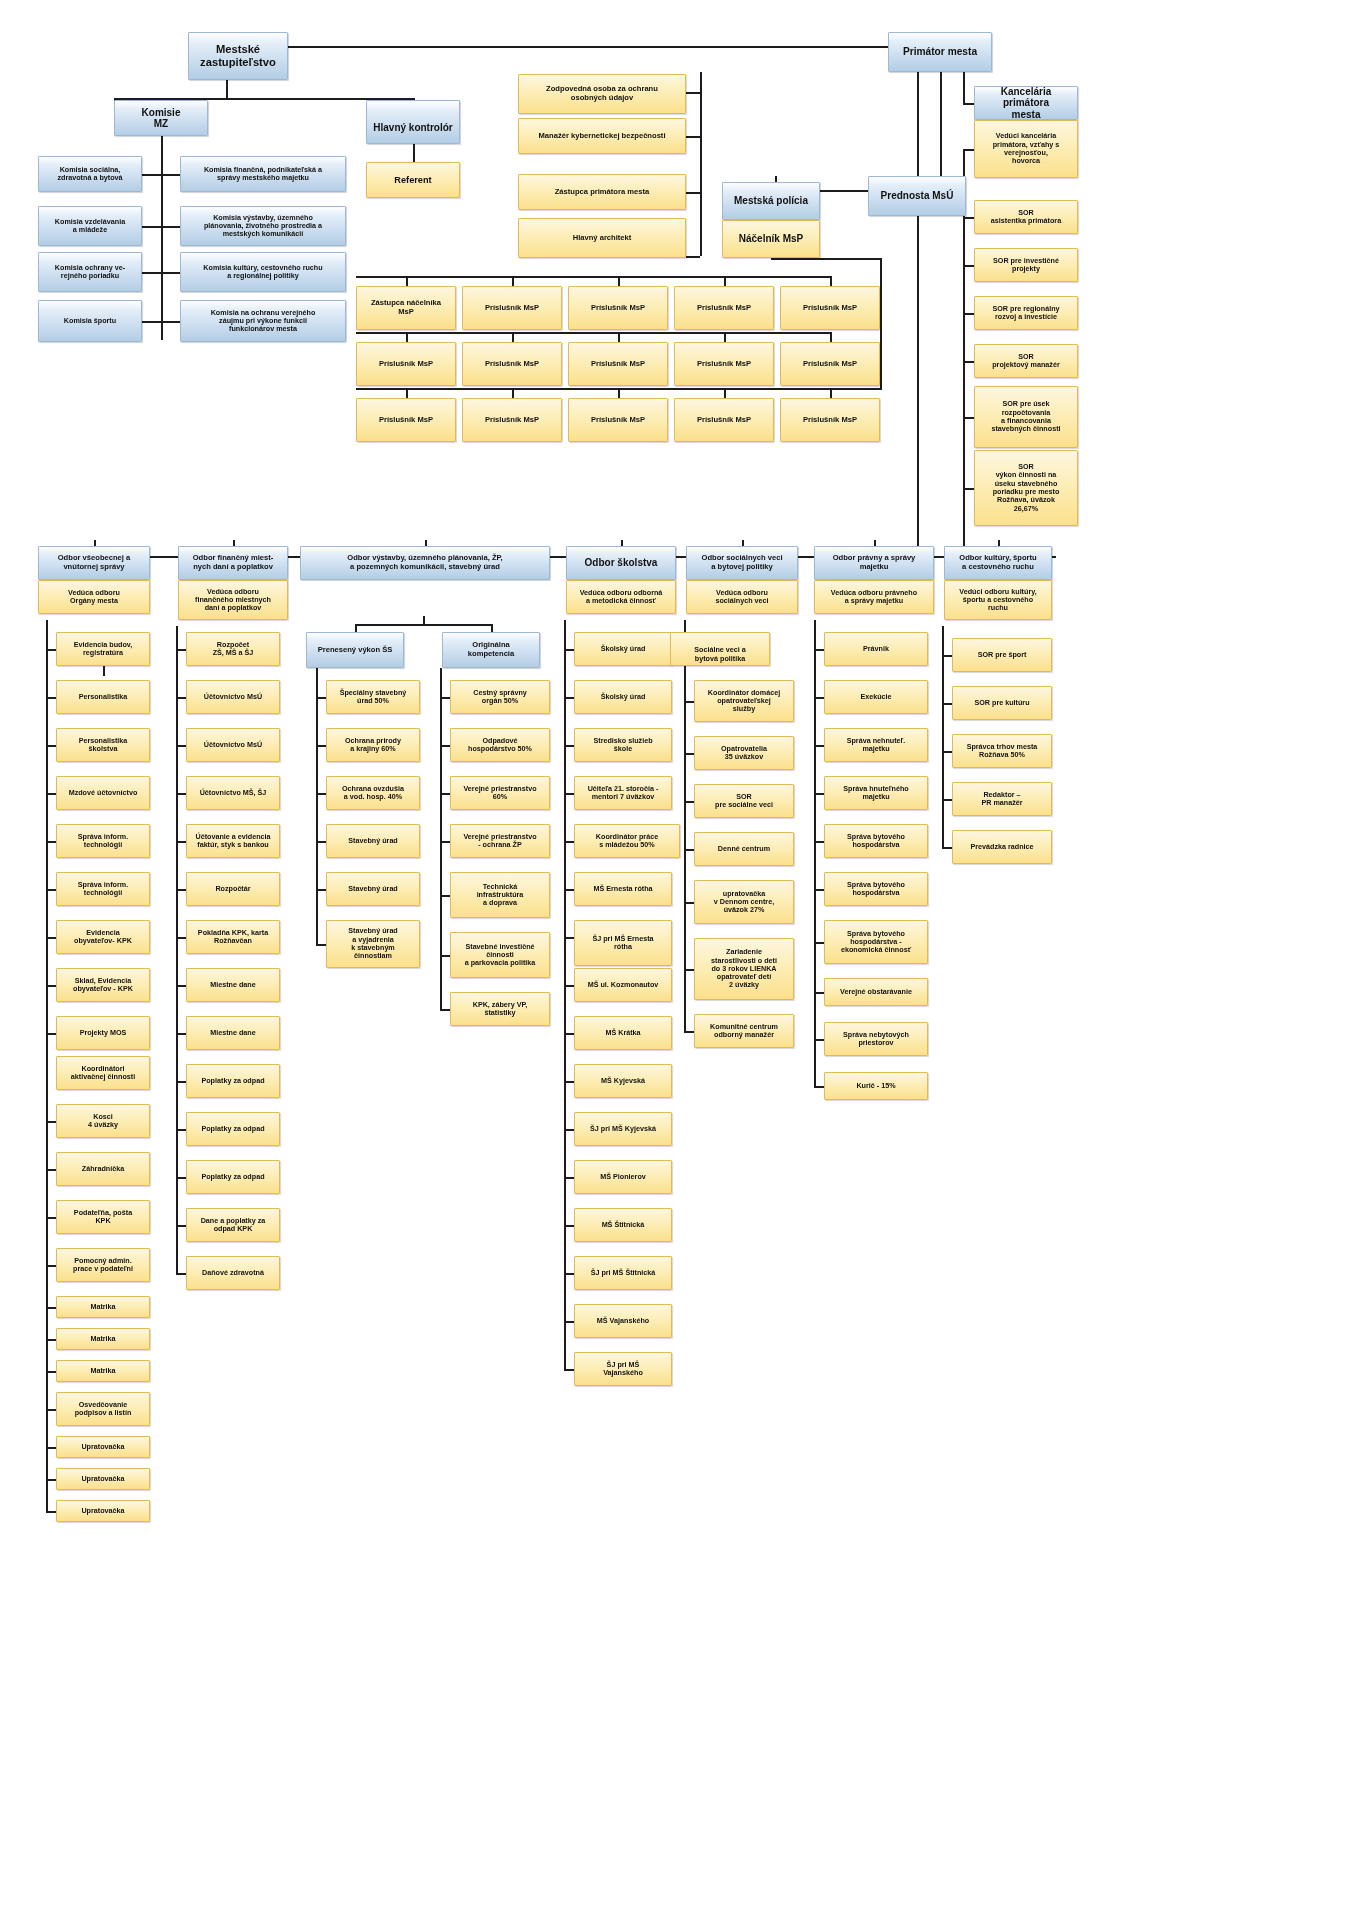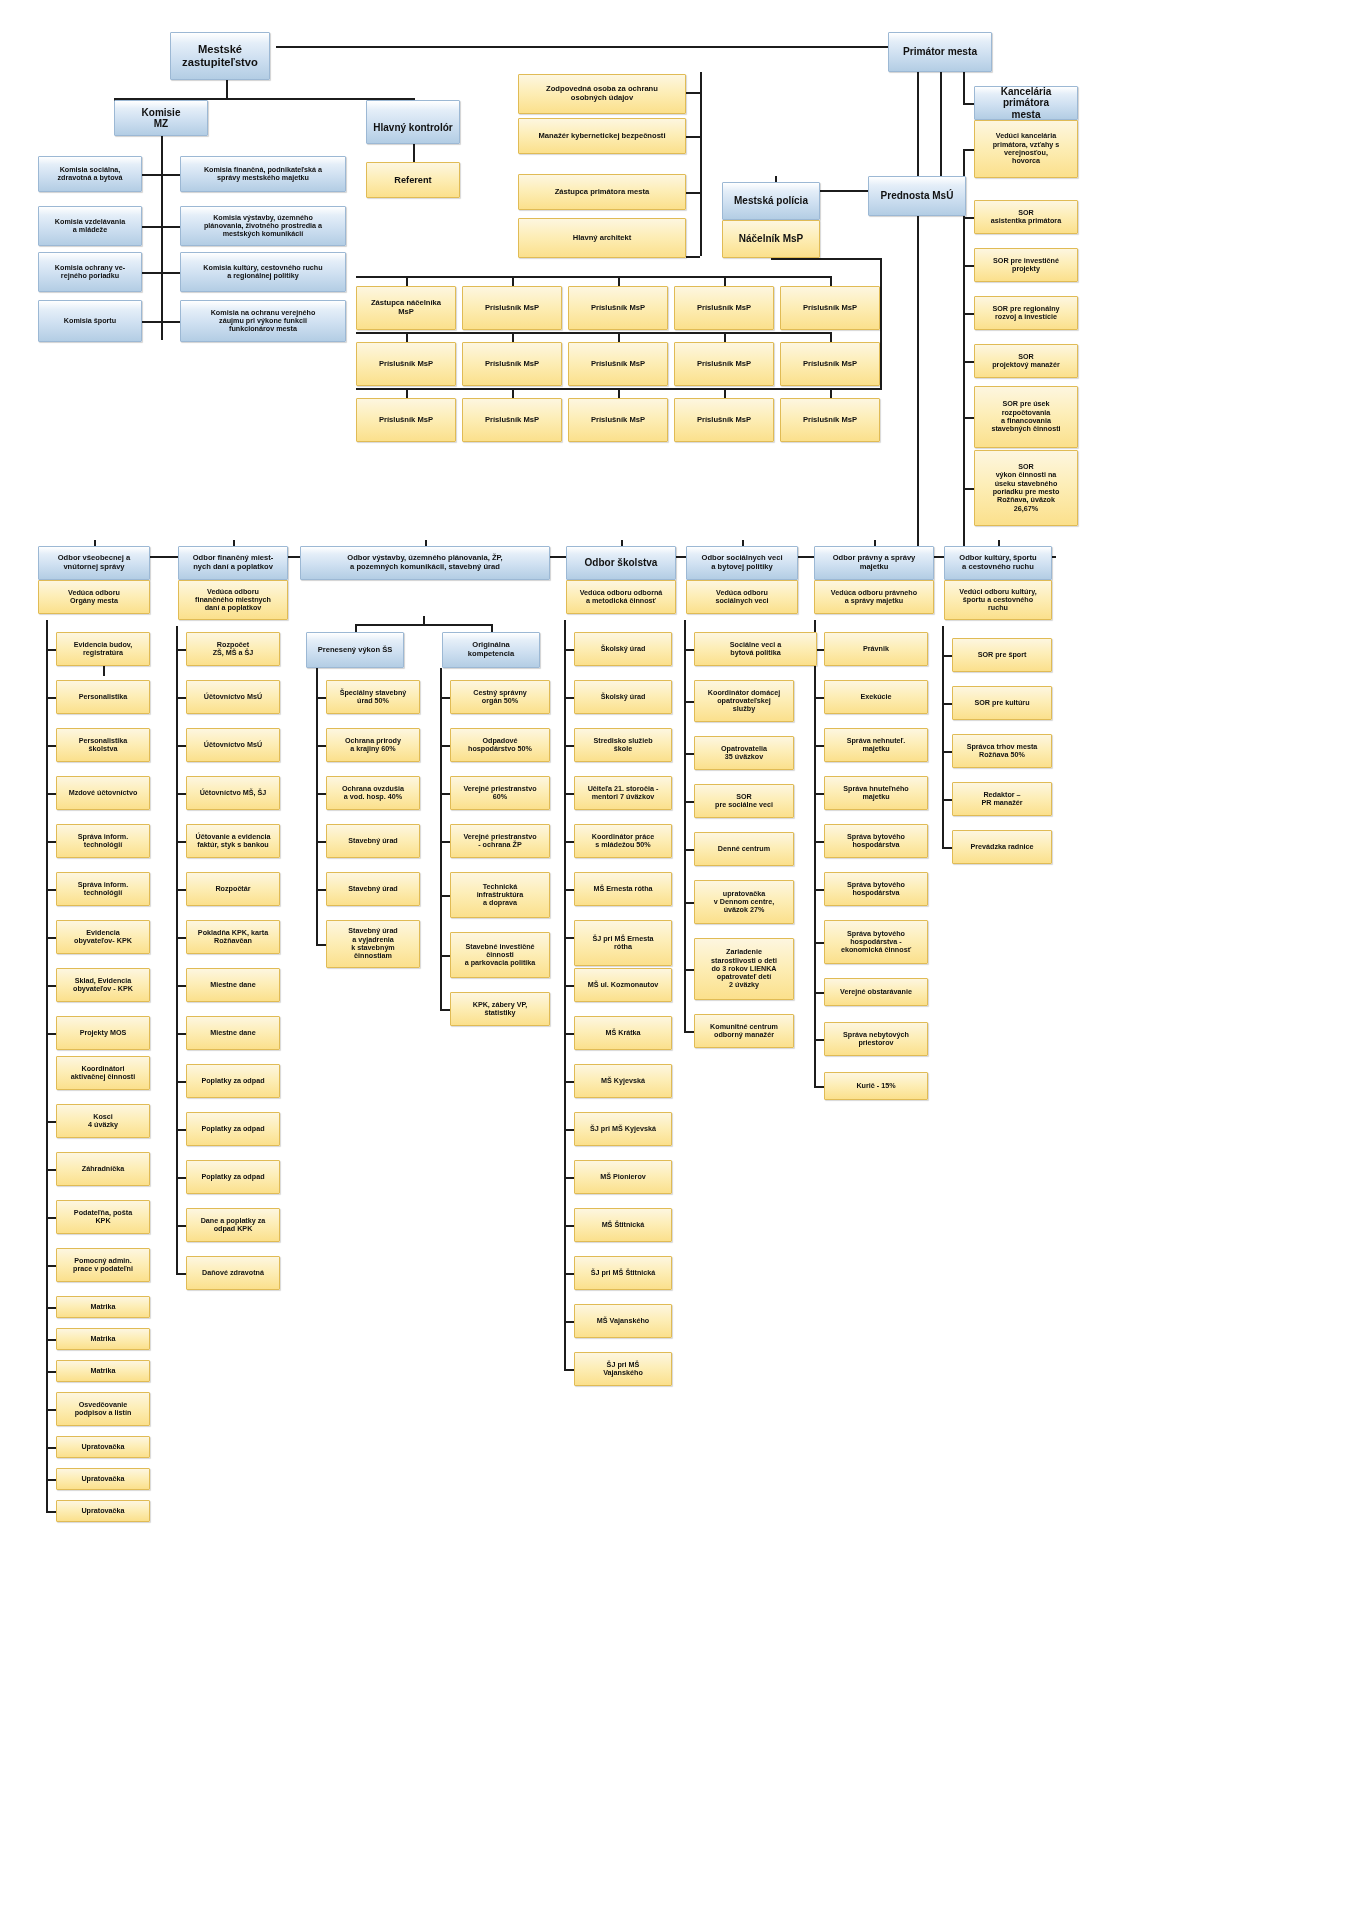--- a/index.html
+++ b/index.html
@@ -50,21 +50,21 @@
   .fs75{font-size:7.6px;}
   .fs8{font-size:10px;}
   .fs9{font-size:9.2px;}
   .fs10{font-size:10.2px;}
   .fs11{font-size:11.2px;}
 </style>
 </head>
 <body>
 
 <div id="canvas">
-    <div class="node blue fs11" style="left: 170px; top: 32px; width: 100px; height: 48px;">
+    <div class="node blue fs11" style="left: 188px; top: 32px; width: 100px; height: 48px;">
       <span>Mestské<br>zastupiteľstvo</span>
     </div>
     <div class="node blue fs10" style="left: 888px; top: 32px; width: 104px; height: 40px;">
       <span>Primátor mesta</span>
     </div>
     <div class="ln lnh" style="left: 276px; top: 46px; width: 612px;"></div>
     <div class="ln lnv" style="left: 888px; top: 46px; height: 2px;"></div>
     <div class="ln lnv" style="left: 226px; top: 80px; height: 18px;"></div>
     <div class="ln lnh" style="left: 114px; top: 98px; width: 300px;"></div>
     <div class="ln lnv" style="left: 114px; top: 98px; height: 12px;"></div>
@@ -513,21 +513,21 @@
     </div>
     <div class="node gold fs7" style="left: 574px; top: 680px; width: 98px; height: 34px;">
       <span>Školský úrad</span>
     </div>
     <div class="node gold fs7" style="left: 574px; top: 728px; width: 98px; height: 34px;">
       <span>Stredisko služieb<br>škole</span>
     </div>
     <div class="node gold fs7" style="left: 574px; top: 776px; width: 98px; height: 34px;">
       <span>Učiteľa 21. storočia  -<br>mentori 7 úväzkov</span>
     </div>
-    <div class="node gold fs7" style="left: 574px; top: 824px; width: 98px; height: 34px;">
+    <div class="node gold fs7" style="left: 574px; top: 824px; width: 106px; height: 34px;">
       <span>Koordinátor práce<br>s mládežou 50%</span>
     </div>
     <div class="node gold fs7" style="left: 574px; top: 872px; width: 98px; height: 34px;">
       <span>MŠ Ernesta rótha</span>
     </div>
     <div class="node gold fs7" style="left: 574px; top: 920px; width: 98px; height: 46px;">
       <span>ŠJ pri MŠ Ernesta<br>rótha</span>
     </div>
     <div class="node gold fs7" style="left: 574px; top: 968px; width: 98px; height: 34px;">
       <span>MŠ ul. Kozmonautov</span>
@@ -566,21 +566,21 @@
     <div class="ln lnh" style="left: 564px; top: 937px; width: 10px;"></div>
     <div class="ln lnh" style="left: 564px; top: 985px; width: 10px;"></div>
     <div class="ln lnh" style="left: 564px; top: 1033px; width: 10px;"></div>
     <div class="ln lnh" style="left: 564px; top: 1081px; width: 10px;"></div>
     <div class="ln lnh" style="left: 564px; top: 1129px; width: 10px;"></div>
     <div class="ln lnh" style="left: 564px; top: 1177px; width: 10px;"></div>
     <div class="ln lnh" style="left: 564px; top: 1225px; width: 10px;"></div>
     <div class="ln lnh" style="left: 564px; top: 1273px; width: 10px;"></div>
     <div class="ln lnh" style="left: 564px; top: 1321px; width: 10px;"></div>
     <div class="ln lnh" style="left: 564px; top: 1369px; width: 10px;"></div>
-    <div class="node gold fs7" style="left: 694px; top: 632px; width: 123px; height: 34px;">
+    <div class="node gold fs7" style="left: 670px; top: 632px; width: 100px; height: 34px; align-items: flex-end;">
       <span>Sociálne veci a<br>bytová politika</span>
     </div>
     <div class="node gold fs7" style="left: 694px; top: 680px; width: 100px; height: 42px;">
       <span>Koordinátor domácej<br>opatrovateľskej<br>služby</span>
     </div>
     <div class="node gold fs7" style="left: 694px; top: 736px; width: 100px; height: 34px;">
       <span>Opatrovatelia<br>35 úväzkov</span>
     </div>
     <div class="node gold fs7" style="left: 694px; top: 784px; width: 100px; height: 34px;">
       <span>SOR<br>pre sociálne veci</span>

